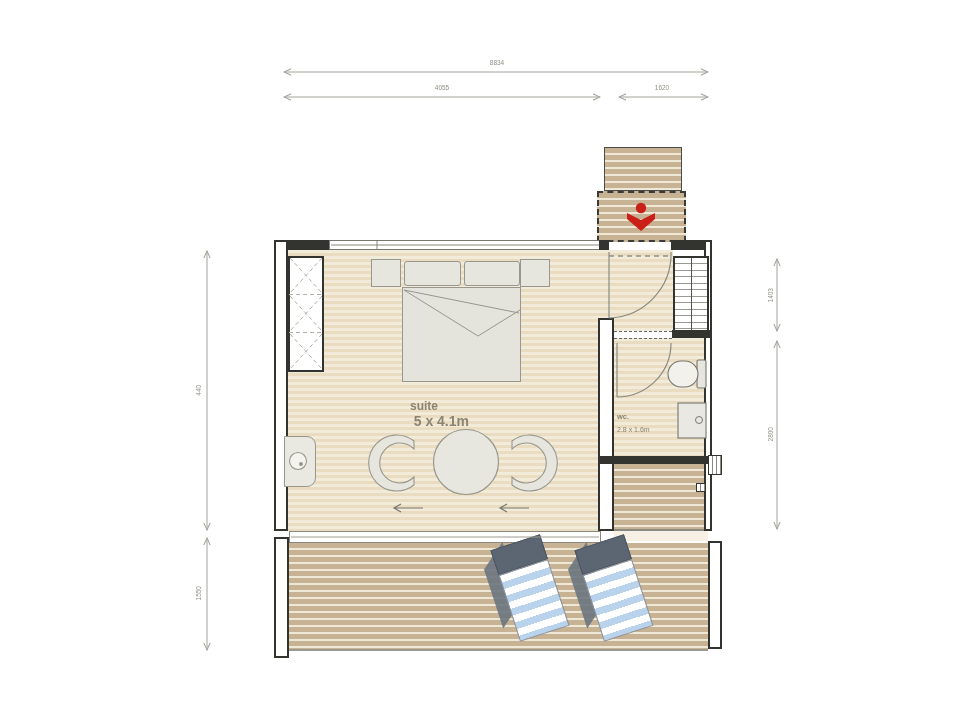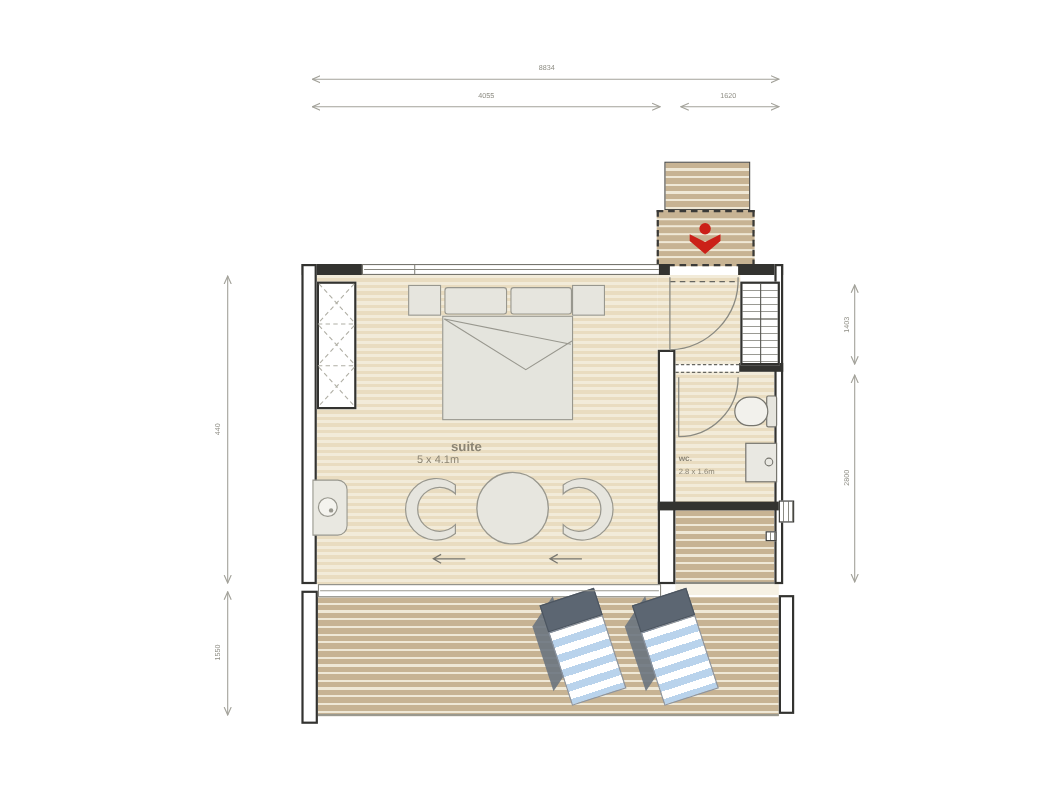--- a/index.html
+++ b/index.html
@@ -13,22 +13,22 @@
   .wwall{position:absolute;background:#ffffff;border:2px solid #333330;box-sizing:border-box;}
   .furn{position:absolute;background:#e6e5de;border:1px solid #98978e;box-sizing:border-box;}
   .line{position:absolute;background:#8a8a82;}
   .overlay{position:absolute;left:0;top:0;pointer-events:none;}
   
   .dim{position:absolute;font-size:6.5px;line-height:1;color:#8f8e85;text-align:center;width:60px;}
   .vdim{transform:rotate(-90deg);}
   
   .suite-label{position:absolute;left:379px;top:399px;width:90px;text-align:center;
                font-size:12px;font-weight:bold;color:#8b8473;}
-  .suite-size{position:absolute;left:379px;top:413px;width:90px;text-align:left;
-              font-size:10px;color:#8b8473;}
+  .suite-size{position:absolute;left:379px;top:413px;width:90px;text-align:right;
+              font-size:14px;color:#8b8473;font-weight:bold;}
   .wc-label{position:absolute;left:617px;top:412px;font-size:7.5px;font-weight:bold;color:#8b8473;}
   .wc-size{position:absolute;left:617px;top:426px;font-size:7px;color:#8b8473;}
   
   .vest-outer{position:absolute;left:604px;top:147px;width:78px;height:44px;box-sizing:border-box;
               border:1.5px solid #4a4a46;background:repeating-linear-gradient(180deg,#c7b393 0 5px,#efe8d6 5px 7px);}
   .vest-inner{position:absolute;left:597px;top:191px;width:89px;height:51px;box-sizing:border-box;
               border:2px dashed #3a3a38;background:repeating-linear-gradient(180deg,#c7b393 0 5px,#efe8d6 5px 7px);}
   
   .stairs{position:absolute;left:673px;top:256px;width:36px;height:76px;box-sizing:border-box;
           border:2px solid #333330;

